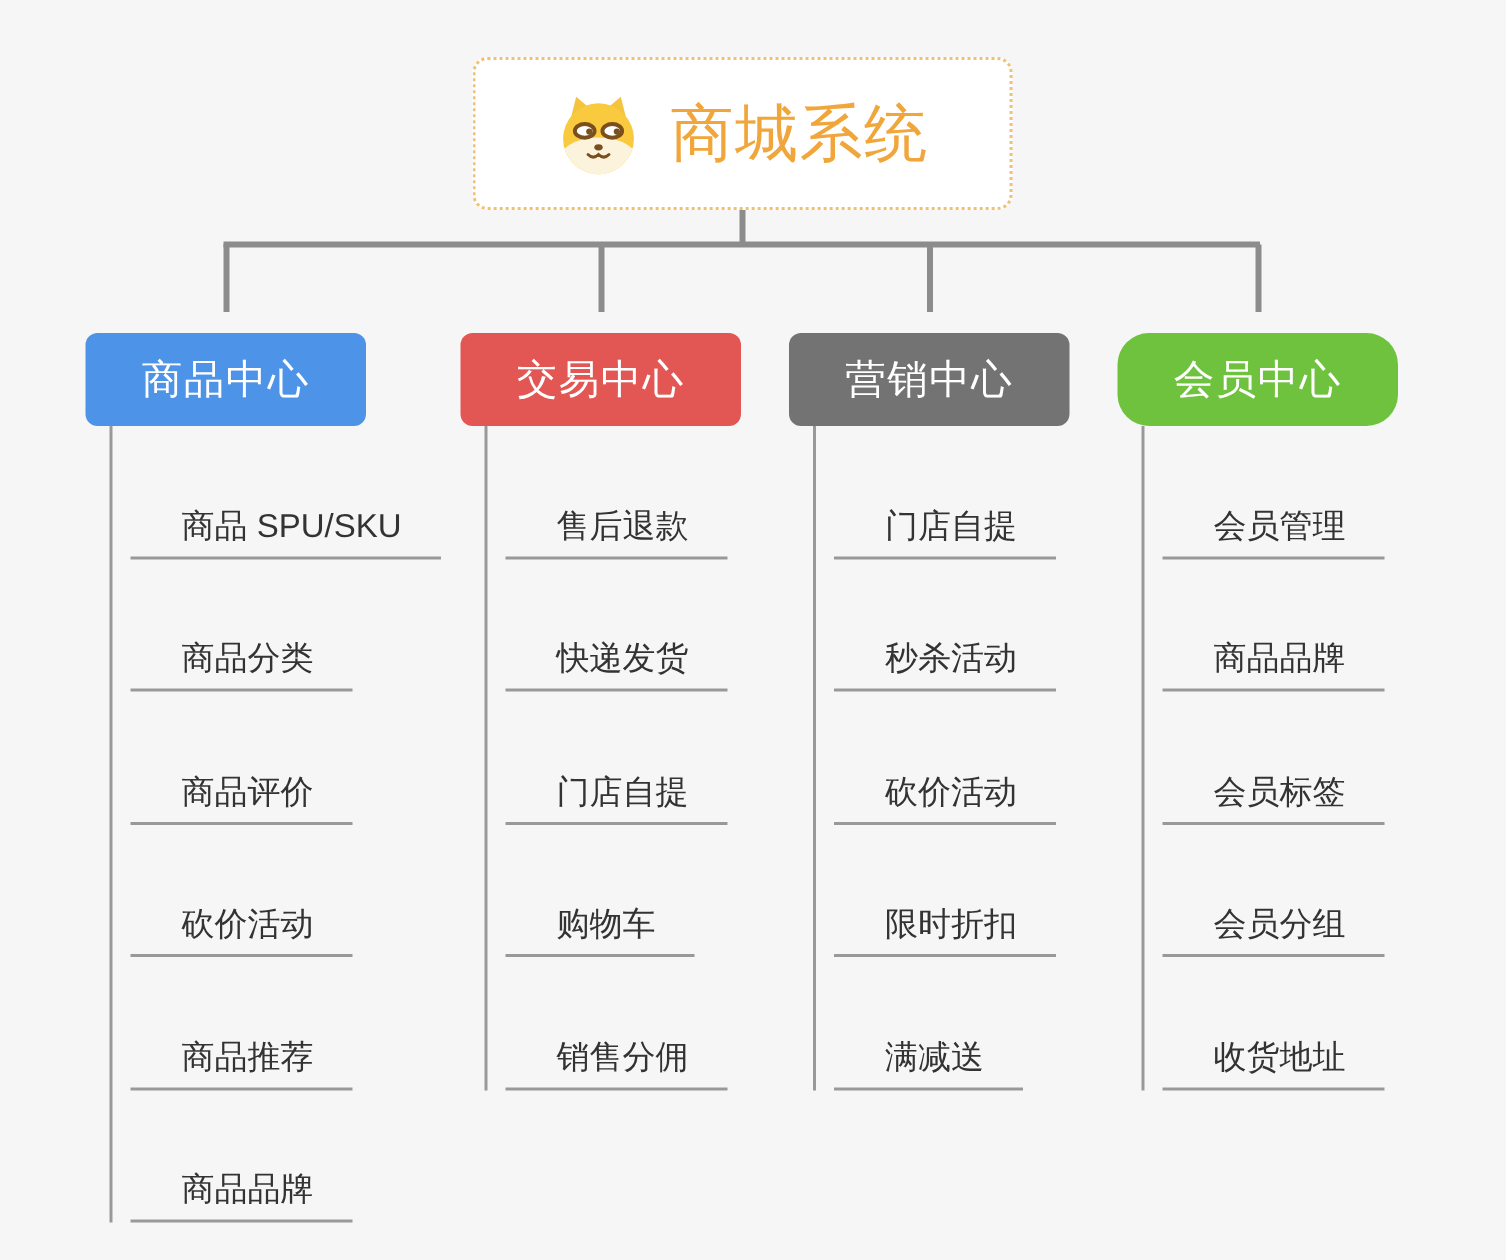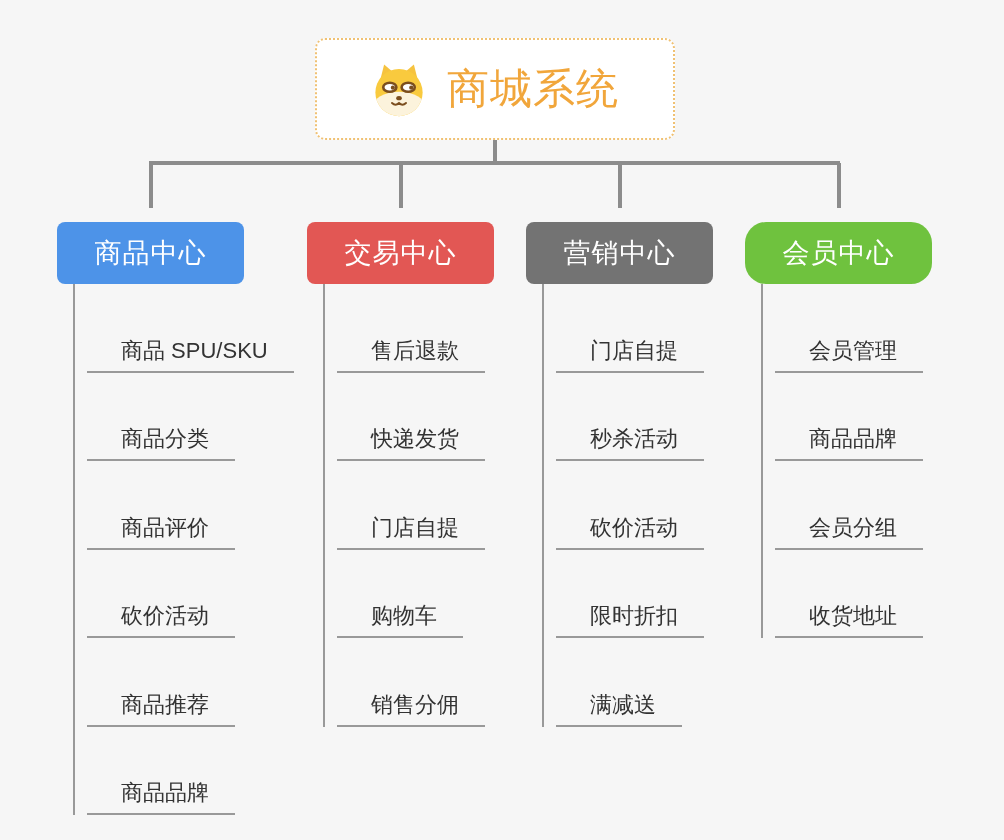--- a/index.html
+++ b/index.html
@@ -194,20 +194,23 @@
       <span>会员中心</span>
     </div>
     <div class="branch-items">
           <div class="leaf">
             <span class="leaf-text">会员管理</span>
           </div>
           <div class="leaf">
             <span class="leaf-text">商品品牌</span>
           </div>
           <div class="leaf">
+            <span class="leaf-text">会员标签</span>
+          </div>
+          <div class="leaf">
             <span class="leaf-text">会员分组</span>
           </div>
           <div class="leaf">
             <span class="leaf-text">收货地址</span>
           </div>
         </div>
   </div>
 </div>
 
 </div>

